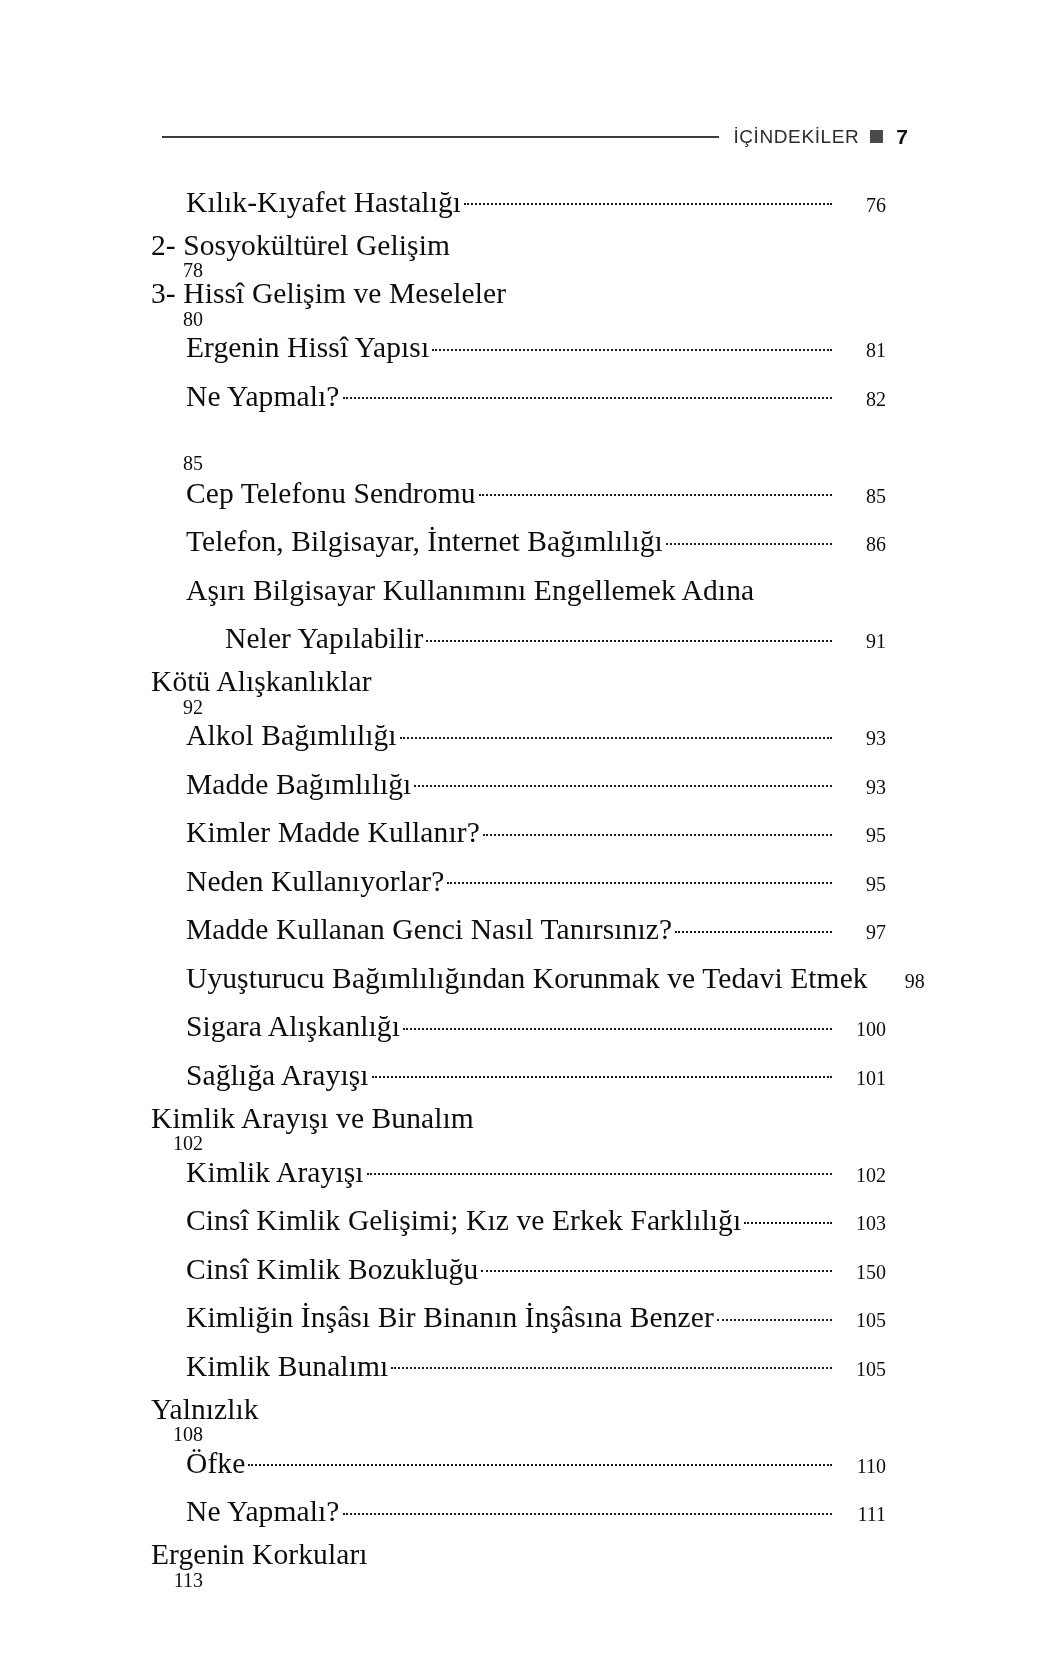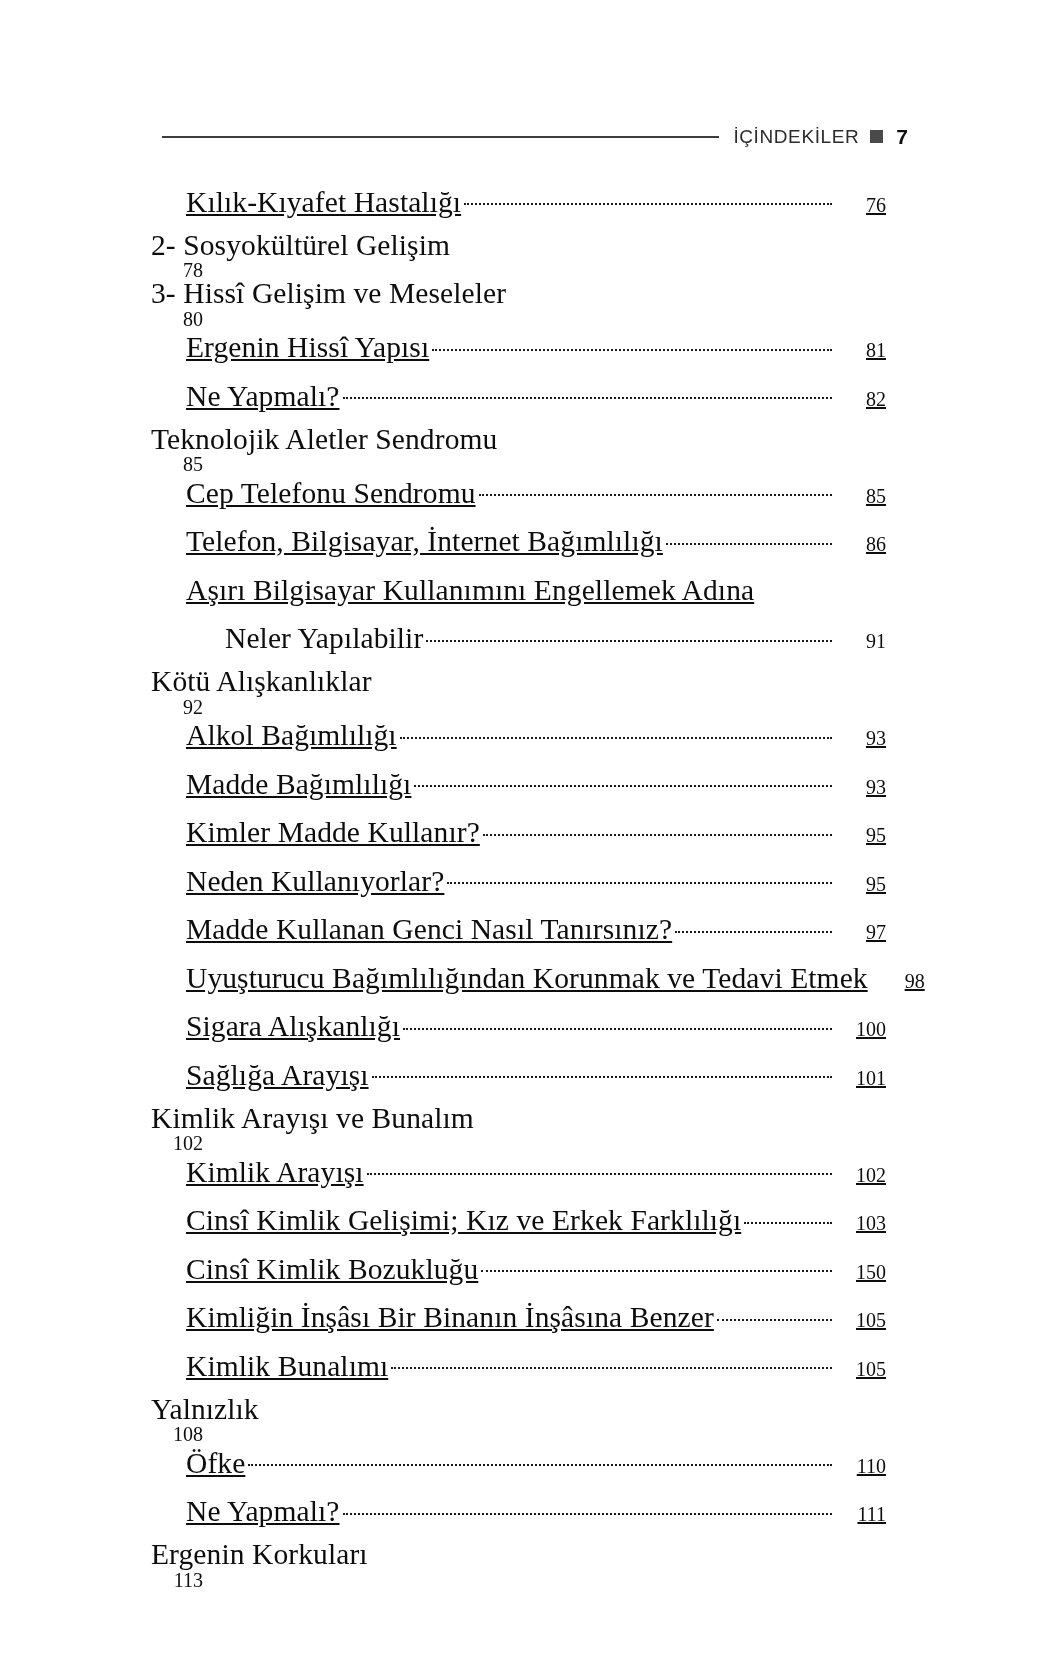--- a/index.html
+++ b/index.html
@@ -91,21 +91,21 @@
     bottom: 0.22em;
     border-bottom: 2.4px dotted #1a1a1a;
   }
   .toc-page {
     flex: 0 0 auto;
     min-width: 52px;
     text-align: right;
     font-size: 20px;
   }
   .indent-0 { padding-left: 0; flex-direction: column; }
-  .indent-1 { padding-left: 38px; text-decoration: underline; }
+  .indent-1 { padding-left: 38px; }
   .indent-2 { padding-left: 77px; }
   .no-leader .leader::after { border-bottom: none; }
   .no-leader .toc-page { visibility: hidden; }
 </style>
 </head>
 <body>
 
 <div class="page">
 
   <div class="header">
@@ -135,21 +135,20 @@
         <span class="toc-title">Ergenin Hissî Yapısı</span>
         <span class="leader"></span>
         <span class="toc-page">81</span>
       </div>
       <div class="toc-row indent-1">
         <span class="toc-title">Ne Yapmalı?</span>
         <span class="leader"></span>
         <span class="toc-page">82</span>
       </div>
       <div class="toc-row indent-0">
-        <span class="toc-title">Teknolojik Aletler Sendromu</span>
         <span class="leader"></span>
         <span class="toc-page">85</span>
       </div>
       <div class="toc-row indent-1">
         <span class="toc-title">Cep Telefonu Sendromu</span>
         <span class="leader"></span>
         <span class="toc-page">85</span>
       </div>
       <div class="toc-row indent-1">
         <span class="toc-title">Telefon, Bilgisayar, İnternet Bağımlılığı</span>

